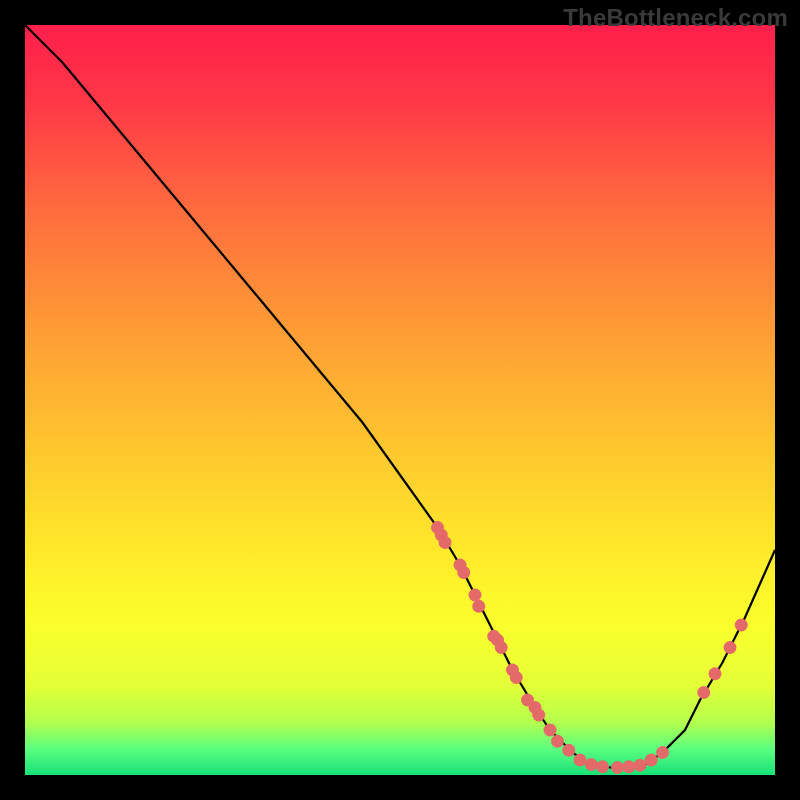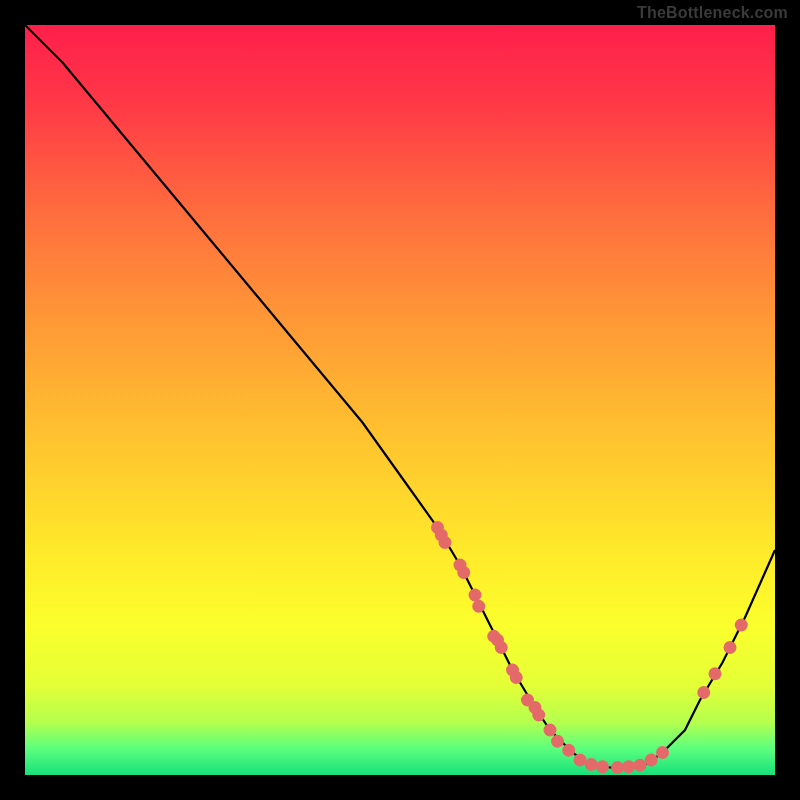--- a/index.html
+++ b/index.html
@@ -15,21 +15,21 @@
     width: 800px;
     height: 800px;
     background: #000;
     position: relative;
   }
   .watermark {
     position: absolute;
     top: 4px;
     right: 12px;
     color: #3a3a3a;
-    font-size: 16px;
+    font-size: 24px;
     font-weight: bold;
     letter-spacing: 0.2px;
     z-index: 10;
   }
   .plot-wrap {
     position: absolute;
     left: 25px;
     top: 25px;
     width: 750px;
     height: 750px;

